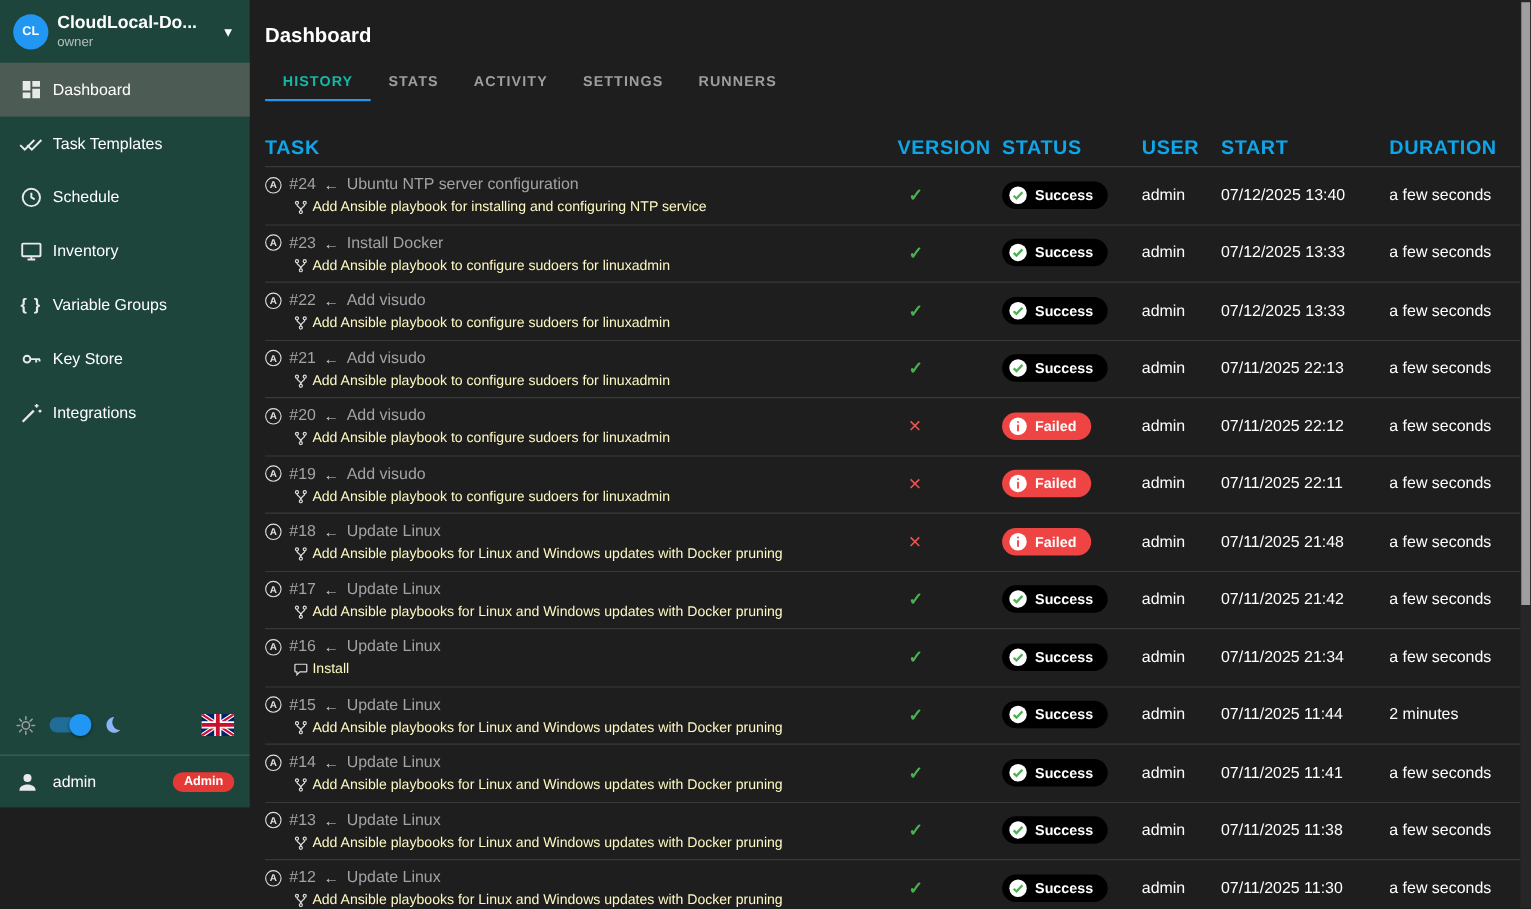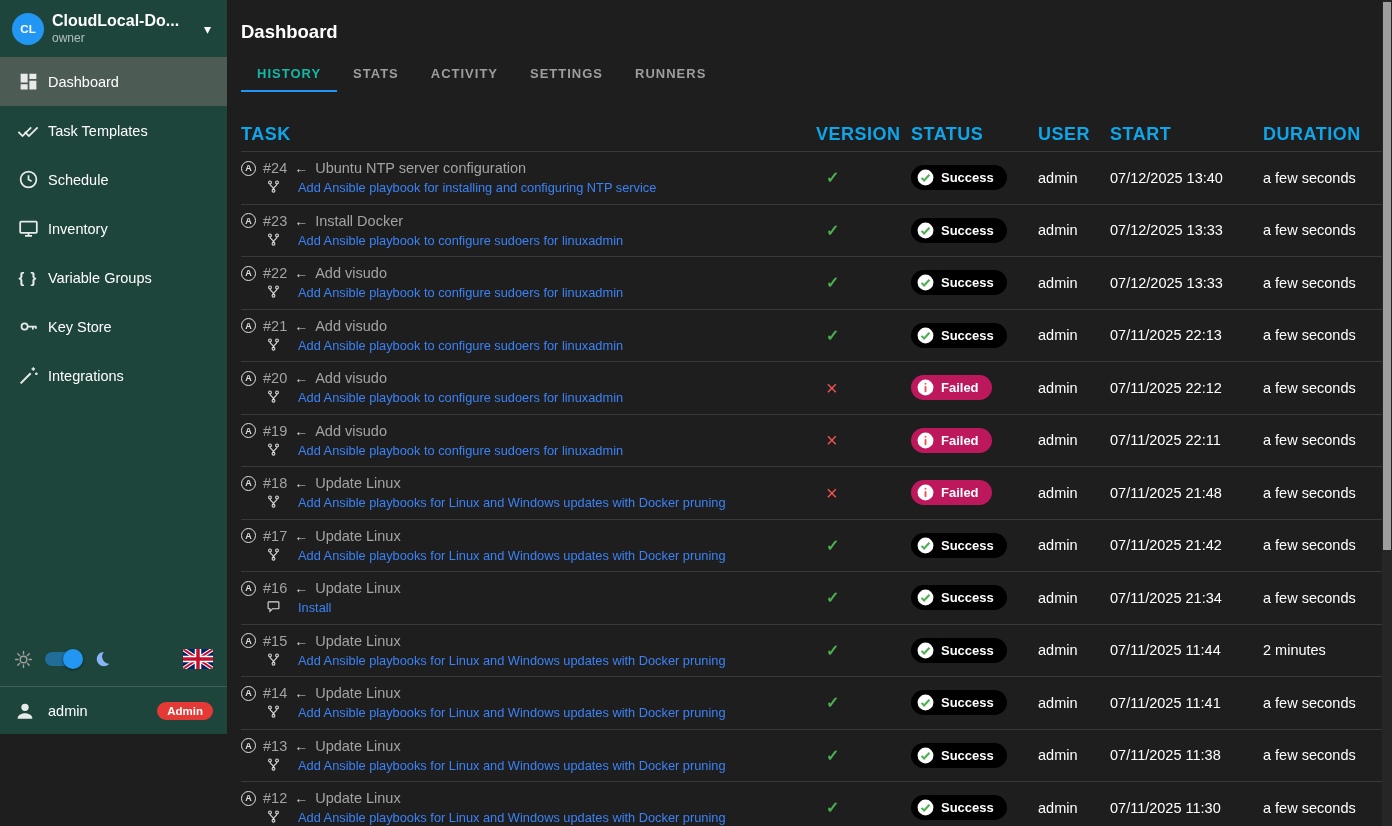--- a/index.html
+++ b/index.html
@@ -50,32 +50,32 @@
   .thead { height:34px; color:#0ea5e9; font-size:18px; font-weight:bold; letter-spacing:0.5px;
            border-bottom:1px solid rgba(255,255,255,0.12); }
   .trow { height:52.5px; border-bottom:1px solid rgba(255,255,255,0.12); color:#fff; font-size:14.5px; }
 
   .cell.task { padding-right:10px; min-width:0;}
   .task-line1 { display:flex; align-items:center; gap:7px; }
   .app-icon { width:15px; height:15px; border:1.5px solid #e0e0e0; border-radius:50%; color:#e0e0e0;
               font-size:9px; font-weight:bold; display:flex; align-items:center; justify-content:center; flex-shrink:0;}
   .task-id, .task-name { color:#a3a3a3; text-decoration:none; cursor:pointer; }
   .arrow { color:#cfcfcf; font-size:14px; }
-  .task-line2 { margin-left:26px; margin-top:4px; display:flex; align-items:flex-start; gap:18px;
-                font-size:12.8px; color:#3b82f6; white-space:nowrap; }
+  .task-line2 { margin-left:26px; margin-top:4px; display:flex; align-items:flex-end; gap:4px;
+                font-size:12.8px; color:#fef9c3; white-space:nowrap; }
   .desc-icon { display:flex; flex-shrink:0; }
 
   .cell.version { padding-left:10px; }
   .vmark.ok { color:#4caf50; font-size:16px; font-weight:bold; }
   .vmark.fail { color:#ef5350; font-size:20px; line-height:1; }
 
   .badge { display:inline-flex; align-items:center; gap:6px; padding:3px 13px 3px 5px; border-radius:15px;
            font-size:13px; font-weight:bold; color:#fff; cursor:pointer; }
   .badge.success { background:#000000; }
-  .badge.failed { background:#be185d; }
+  .badge.failed { background:#ef4444; }
   .badge svg { width:19px; height:19px; display:block; }
 
   
   .scrollbar { position:absolute; right:0; top:0; width:10px; height:826px; background:#262626; }
   .scroll-thumb { position:absolute; top:2px; left:1px; width:8px; height:548px; background:#9e9e9e; cursor:pointer;}
 </style>
 </head>
 <body>
 
 <div class="app">

